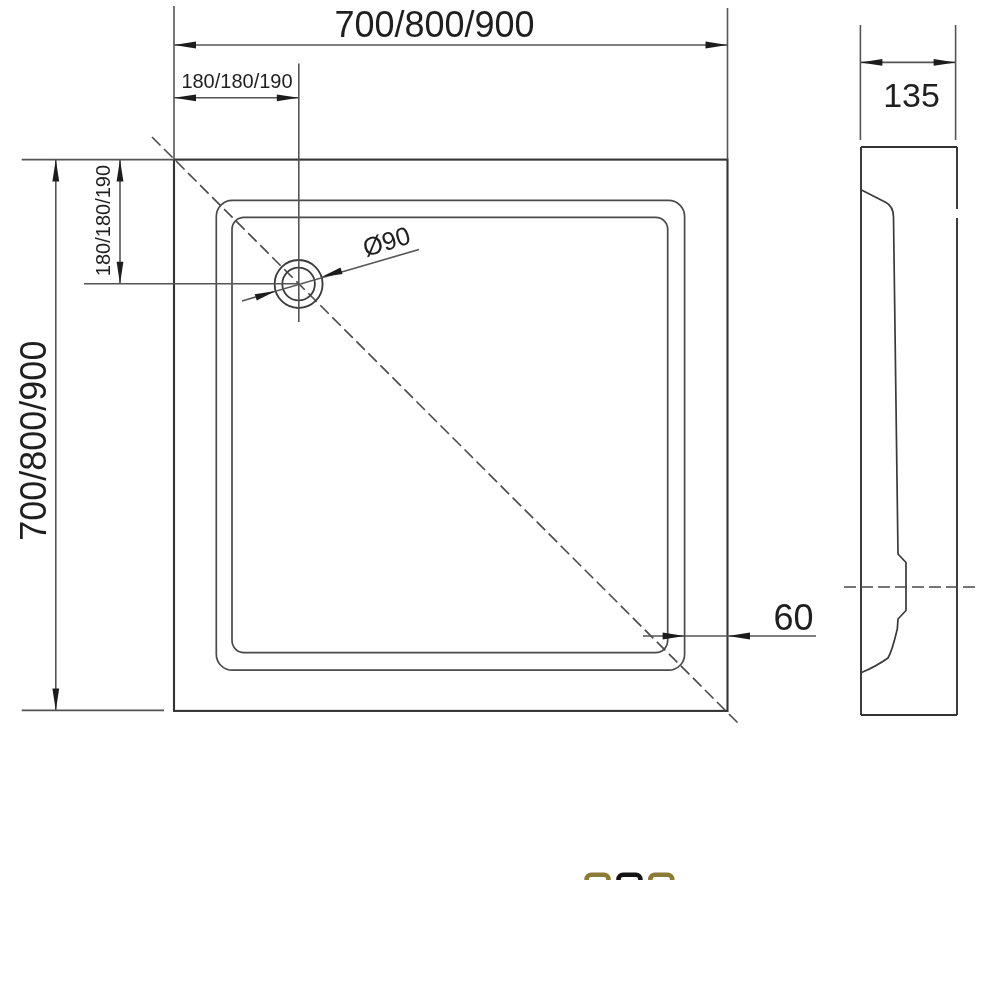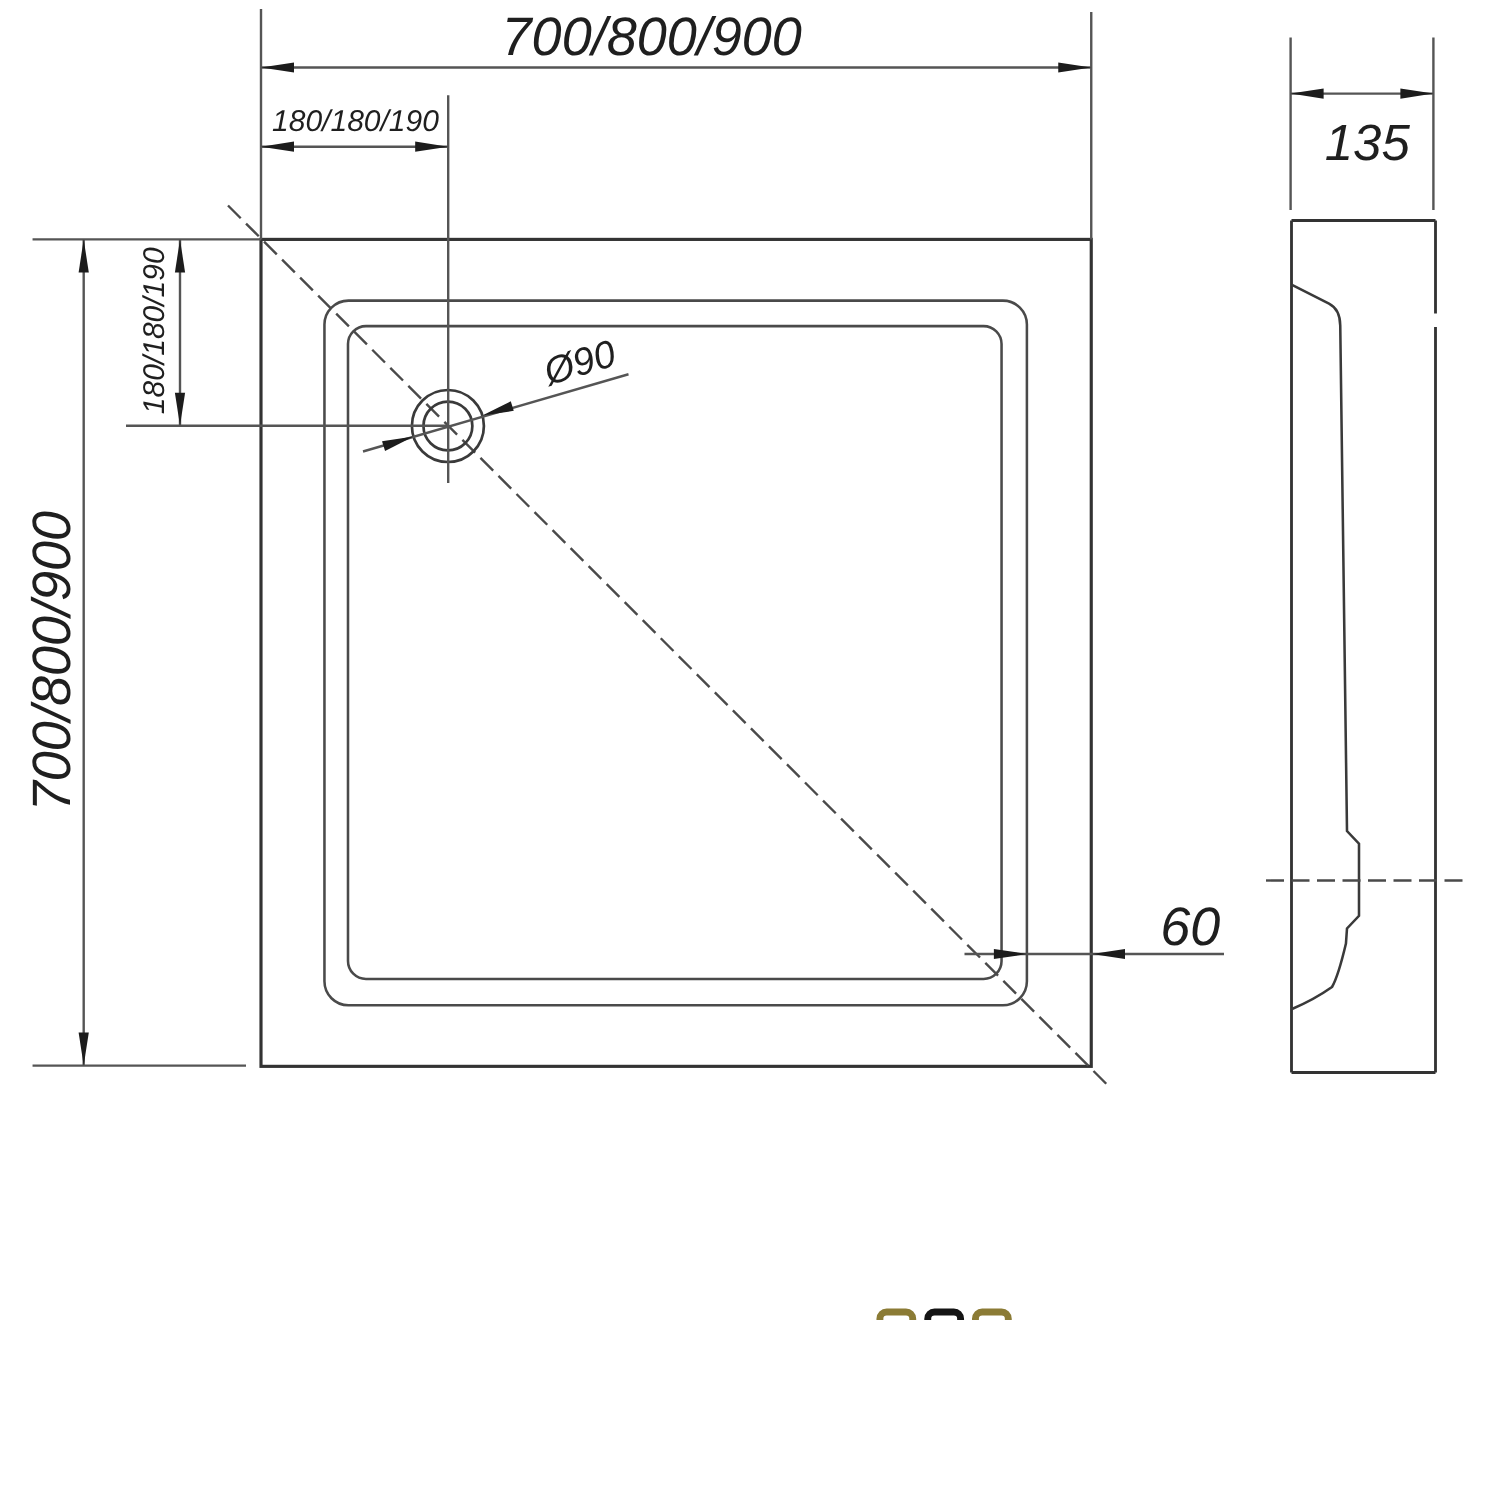--- a/index.html
+++ b/index.html
@@ -1,17 +1,17 @@
 <!DOCTYPE html>
 <html><head>
 <meta charset="utf-8">
 <style>
   html,body{margin:0;padding:0;background:#ffffff;}
   .page{width:1000px;height:880px;position:relative;background:#86efac;
-        font-family:"Liberation Sans", sans-serif;font-style:italic;}
+        font-family:"Liberation Sans", sans-serif;}
   svg{position:absolute;left:0;top:0;}
   text{font-family:"Liberation Sans", sans-serif;}
 </style>
 </head>
 <body>
 <div class="page">
 <svg width="1000" height="1000" viewBox="0 0 1000 1000">
 
   <rect x="0" y="0" width="1000" height="1000" fill="#ffffff"></rect>
 

